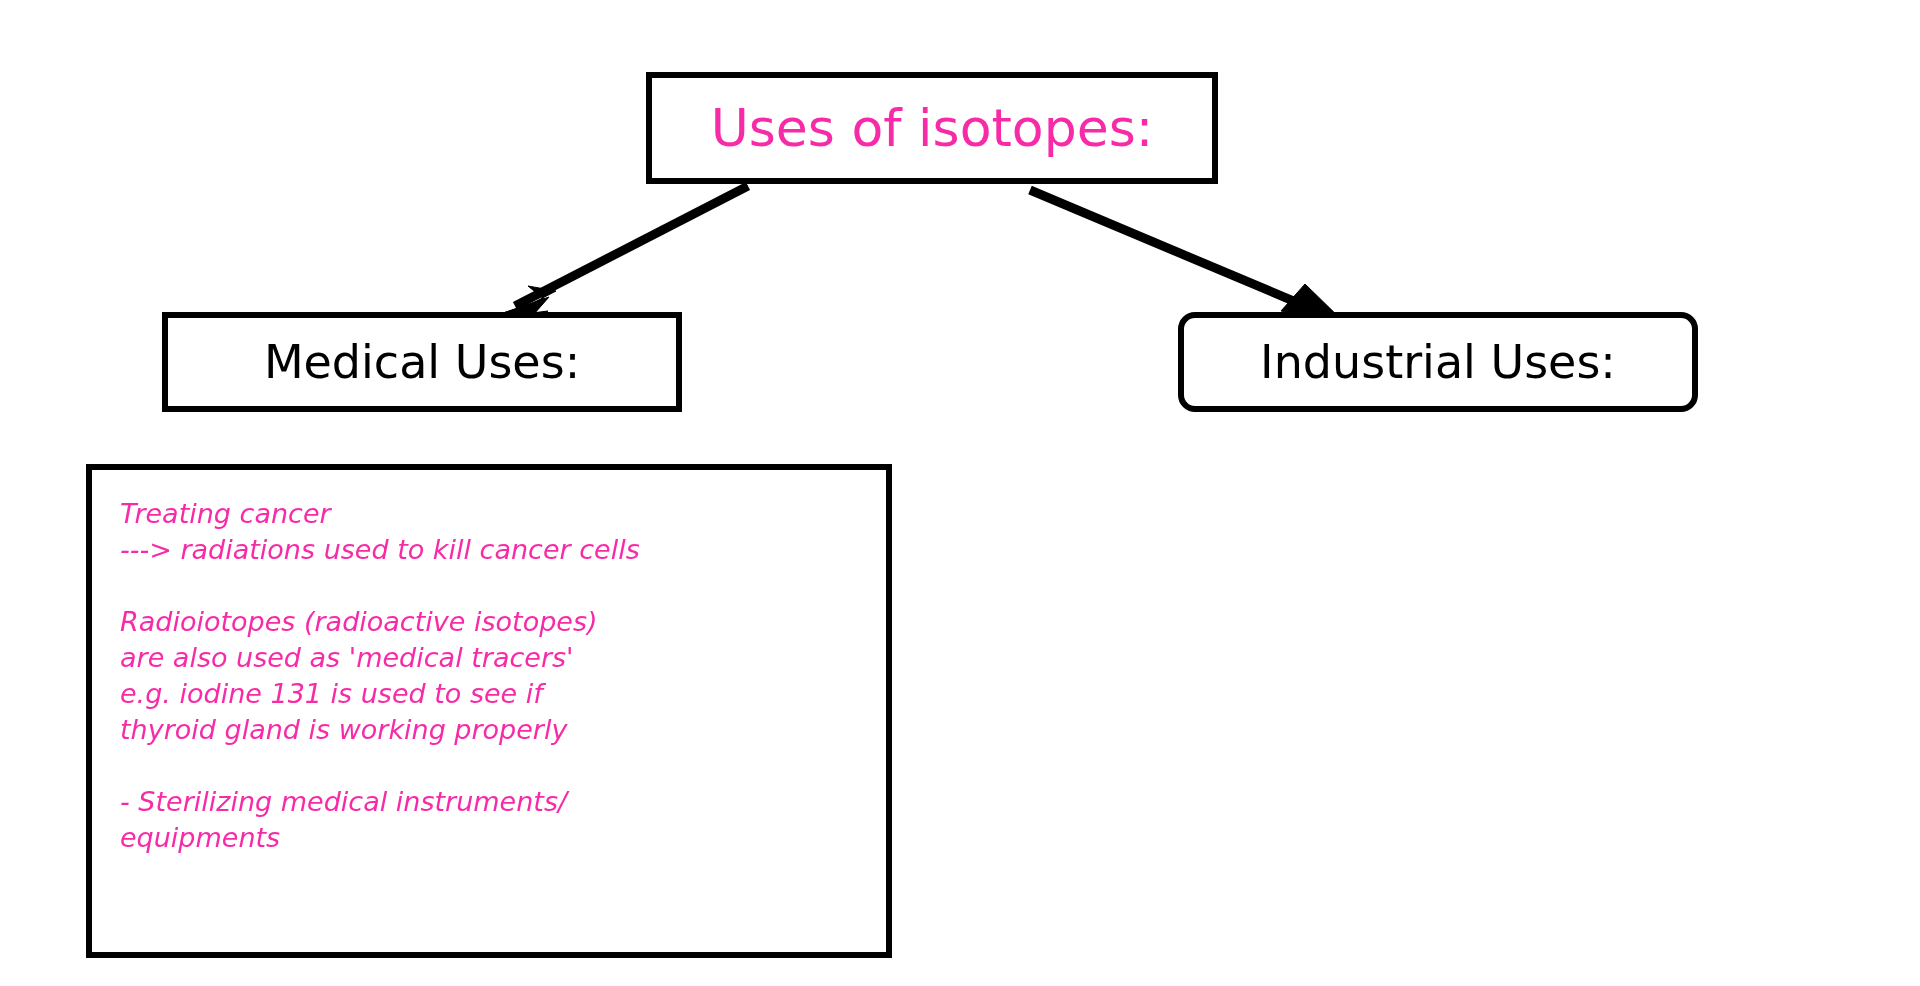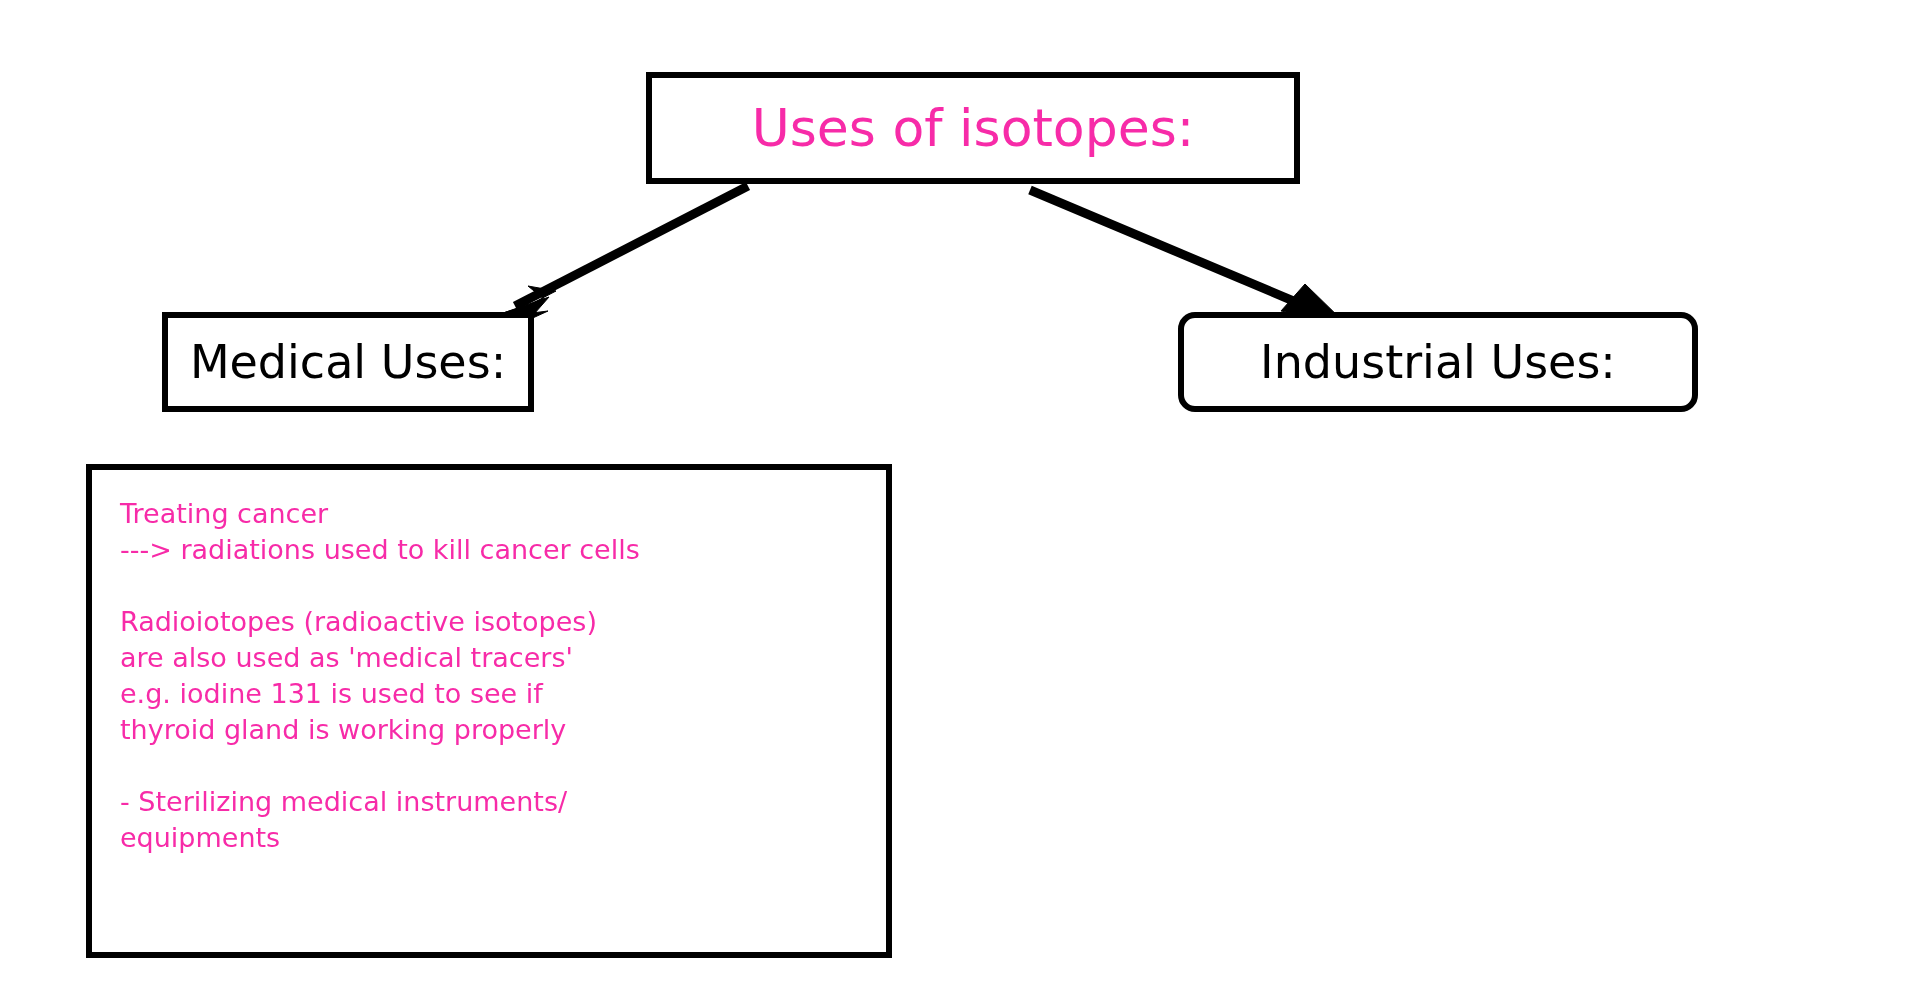--- a/index.html
+++ b/index.html
@@ -22,21 +22,21 @@
   }
   .box {
     position: absolute;
     box-sizing: border-box;
     background: #ffffff;
     border: 6px solid #000000;
   }
   .title-box {
     left: 646px;
     top: 72px;
-    width: 654px;
+    width: 572px;
     height: 112px;
     display: flex;
     align-items: center;
     justify-content: center;
   }
   .title-text {
     color: #f72ba8;
     font-size: 52px;
     line-height: 1;
     white-space: nowrap;
@@ -44,21 +44,21 @@
   }
   .head-box {
     height: 100px;
     display: flex;
     align-items: center;
     justify-content: center;
   }
   .head-box-left {
     left: 162px;
     top: 312px;
-    width: 372px;
+    width: 520px;
   }
   .head-box-right {
     left: 1178px;
     top: 312px;
     width: 520px;
     border-radius: 17px;
   }
   .head-text {
     color: #000000;
     font-size: 46px;
@@ -79,20 +79,21 @@
     top: 458px;
     width: 764px;
     height: 484px;
   }
   .content-text {
     color: #f72ba8;
     font-size: 27px;
     line-height: 36px;
     white-space: pre-wrap;
     font-family: "DejaVu Sans", sans-serif;
+    font-style: italic;
   }
   .content-box-right .content-text {
     font-size: 28px;
     line-height: 38px;
   }
   .arrow-layer {
     position: absolute;
     left: 0; top: 0;
     width: 1920px;
     height: 986px;

